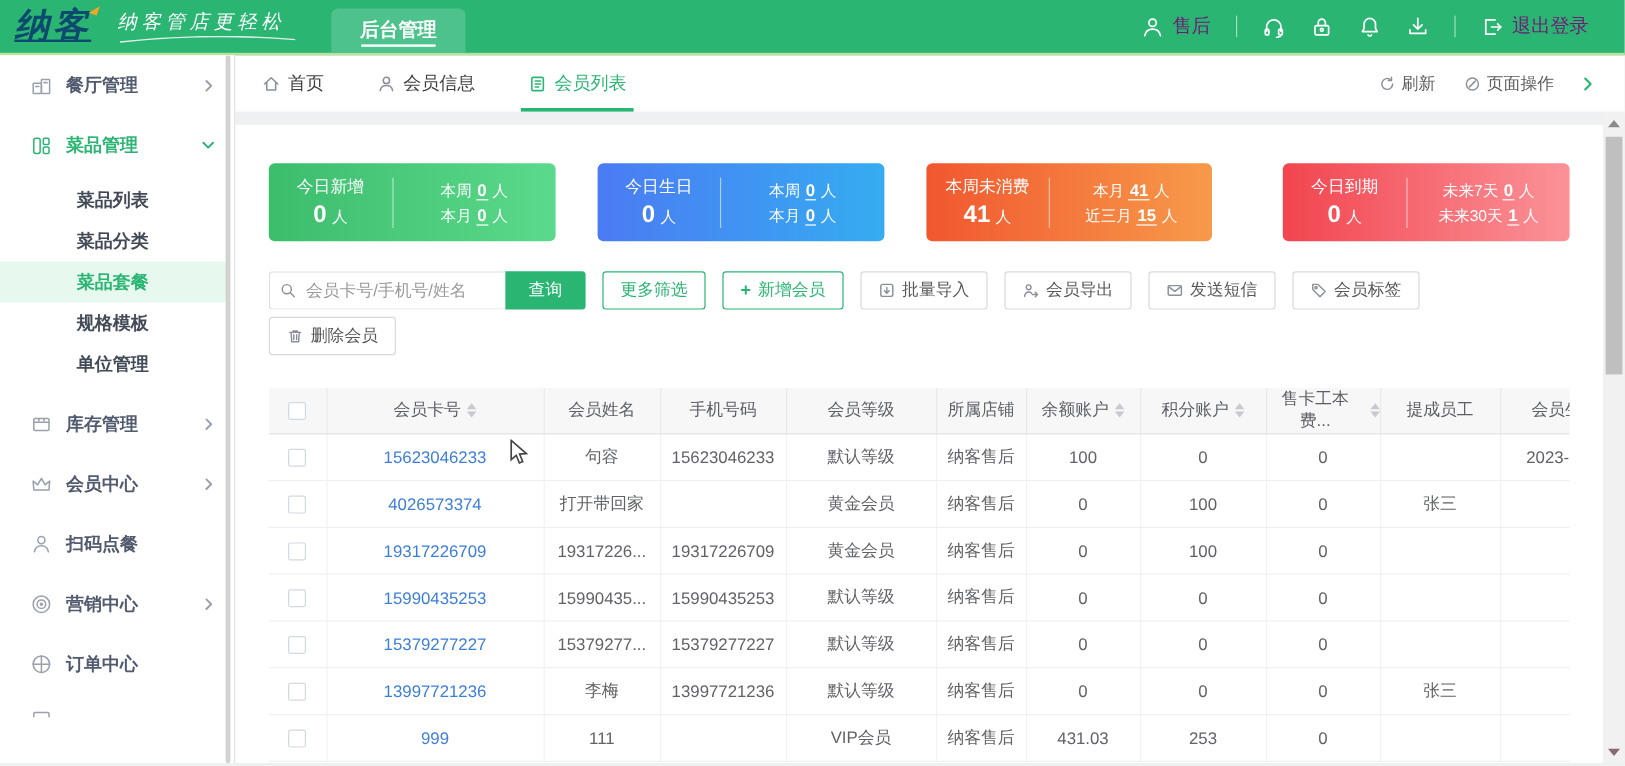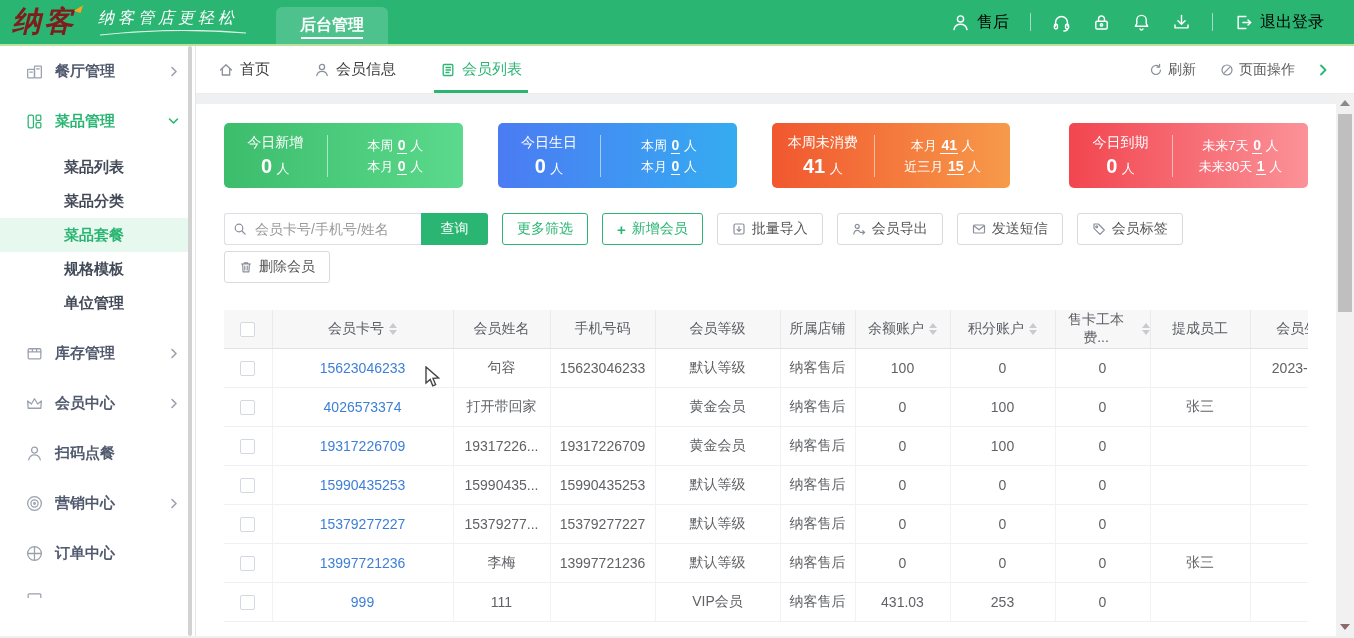--- a/index.html
+++ b/index.html
@@ -3,34 +3,34 @@
 <meta charset="utf-8">
 <style>
   * { margin:0; padding:0; box-sizing:border-box; }
   html,body { width:1354px; height:638px; overflow:hidden;
     font-family:"Liberation Sans","DejaVu Sans",sans-serif; background:#eef0f1; }
   .app { position:relative; width:1354px; height:638px; }
 
   
   .topbar { height:46px; background:#2bb573; border-bottom:2px solid #b9e29c;
     display:flex; align-items:center; position:relative; }
-  .logo { color:#7f1d1d; font-size:29px; font-weight:bold; font-style:italic;
-    letter-spacing:3px; margin-left:12px; position:relative; }
+  .logo { color:#0c4a6e; font-size:29px; font-weight:bold; font-style:italic;
+    letter-spacing:3px; margin-left:12px; position:relative;text-decoration:underline; }
   .logo::after { content:""; position:absolute; right:-6px; top:2px; width:0; height:0;
     border-left:7px solid transparent; border-bottom:8px solid #f5a623; transform:rotate(18deg); }
   .slogan-wrap { margin-left:22px; color:#fff; display:flex; flex-direction:column; }
   .slogan { font-size:16px; font-style:italic; letter-spacing:4px; }
   .slogan-swash { margin-top:1px; }
   .nav-tab { margin-left:28px; align-self:flex-end; height:37px; background:#4ec28c;
     border-radius:6px 6px 0 0; padding:0 24px; display:flex; align-items:center;
     color:#fff; font-size:16px; font-weight:bold; position:relative; cursor:pointer; }
   .nav-tab::after { content:""; position:absolute; bottom:5px; left:50%; transform:translateX(-50%);
     width:62px; height:2px; background:#fff; }
   .topbar-right { margin-left:auto; margin-right:30px; display:flex; align-items:center;
-    gap:21px; color:#000000; font-size:16px; }
+    gap:21px; color:#701a75; font-size:16px; }
   .top-item { display:flex; align-items:center; gap:7px; cursor:pointer; }
   .top-sep { width:1px; height:18px; background:rgba(255,255,255,.55); }
   .ticon { width:19px; height:19px; stroke:#fff; fill:none; stroke-width:1.2;
     stroke-linecap:round; stroke-linejoin:round; }
 
   
   .body-row { display:flex; height:590px; }
 
   
   .sidebar { width:196px; background:#fff; border-right:1px solid #e4e4e4;
@@ -68,21 +68,21 @@
   .tr-item { display:flex; align-items:center; gap:5px; cursor:pointer; }
   .gicon { width:14px; height:14px; stroke:#8a8f99; fill:none; stroke-width:1.2;
     stroke-linecap:round; stroke-linejoin:round; }
   .tr-chev { width:9px; height:12px; stroke:#2bb573; fill:none; stroke-width:1.8;
     stroke-linecap:round; stroke-linejoin:round; cursor:pointer; }
 
   .content-outer { flex:1; position:relative; padding:10px 18px 0 0; overflow:hidden; }
   .panel { background:#fff; height:100%; padding:0 28px; overflow:hidden; }
 
   
-  .cards { display:flex; gap:35px; padding-top:19px; }
+  .cards { display:flex; gap:35px; padding-top:32px; }
   .stat-card { flex:1; height:65px; border-radius:5px; color:#fff; display:flex;
     align-items:center; }
   .card-green  { background:linear-gradient(90deg,#3cbd6c,#5bd98c); }
   .card-blue   { background:linear-gradient(90deg,#4b7bf3,#35acf1); }
   .card-orange { background:linear-gradient(90deg,#f1572f,#f79a4a); }
   .card-red    { background:linear-gradient(90deg,#f2454f,#fb9298);margin-left:24px; }
   .stat-left { width:43%; text-align:center; }
   .stat-title { font-size:14px; margin-bottom:3px; }
   .stat-big { font-size:20px; font-weight:bold; }
   .stat-unit { font-size:13px; }

